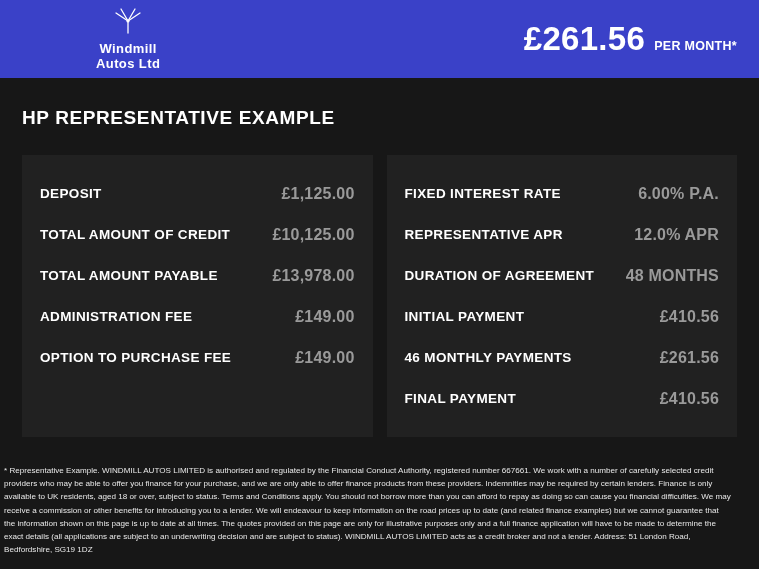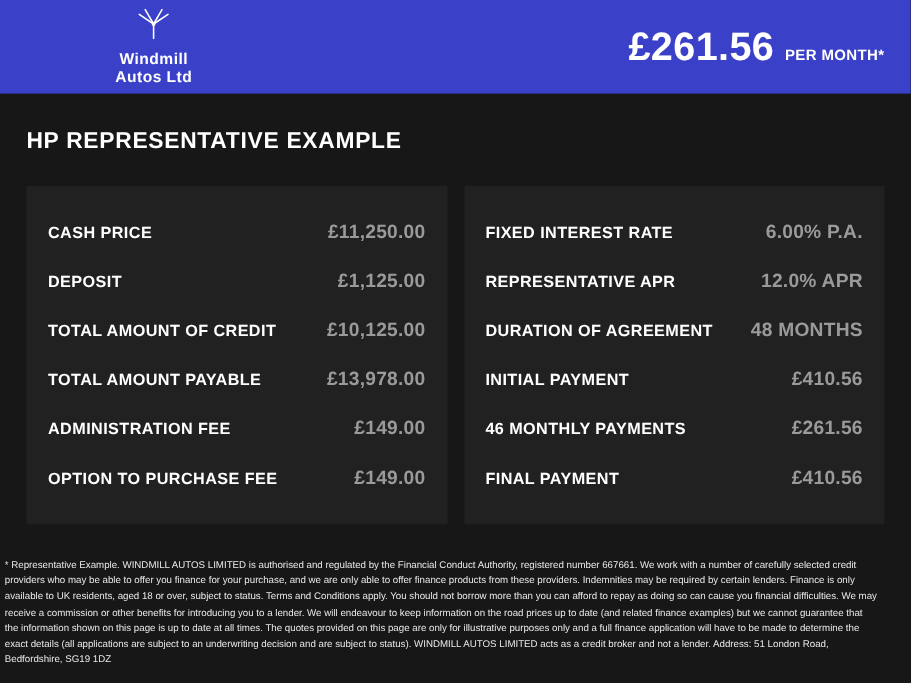--- a/index.html
+++ b/index.html
@@ -125,24 +125,20 @@
     <span class="price-amount">£261.56</span>
     <span class="price-period">PER MONTH*</span>
   </div>
 </div>
 
 <div class="section-title">HP REPRESENTATIVE EXAMPLE</div>
 
 <div class="panels">
   <div class="panel">
     <div class="row">
-      <span class="row-label">CASH PRICE</span>
-      <span class="row-value">£11,250.00</span>
-    </div>
-    <div class="row">
       <span class="row-label">DEPOSIT</span>
       <span class="row-value">£1,125.00</span>
     </div>
     <div class="row">
       <span class="row-label">TOTAL AMOUNT OF CREDIT</span>
       <span class="row-value">£10,125.00</span>
     </div>
     <div class="row">
       <span class="row-label">TOTAL AMOUNT PAYABLE</span>
       <span class="row-value">£13,978.00</span>

